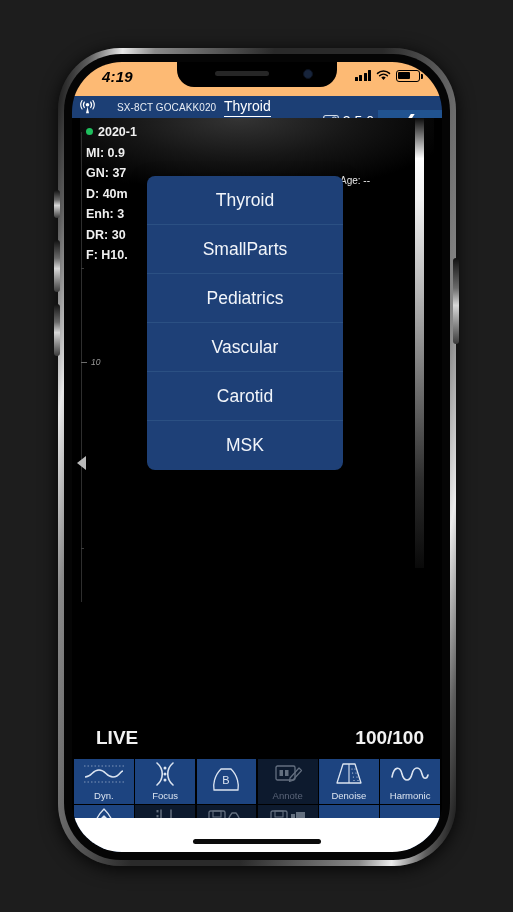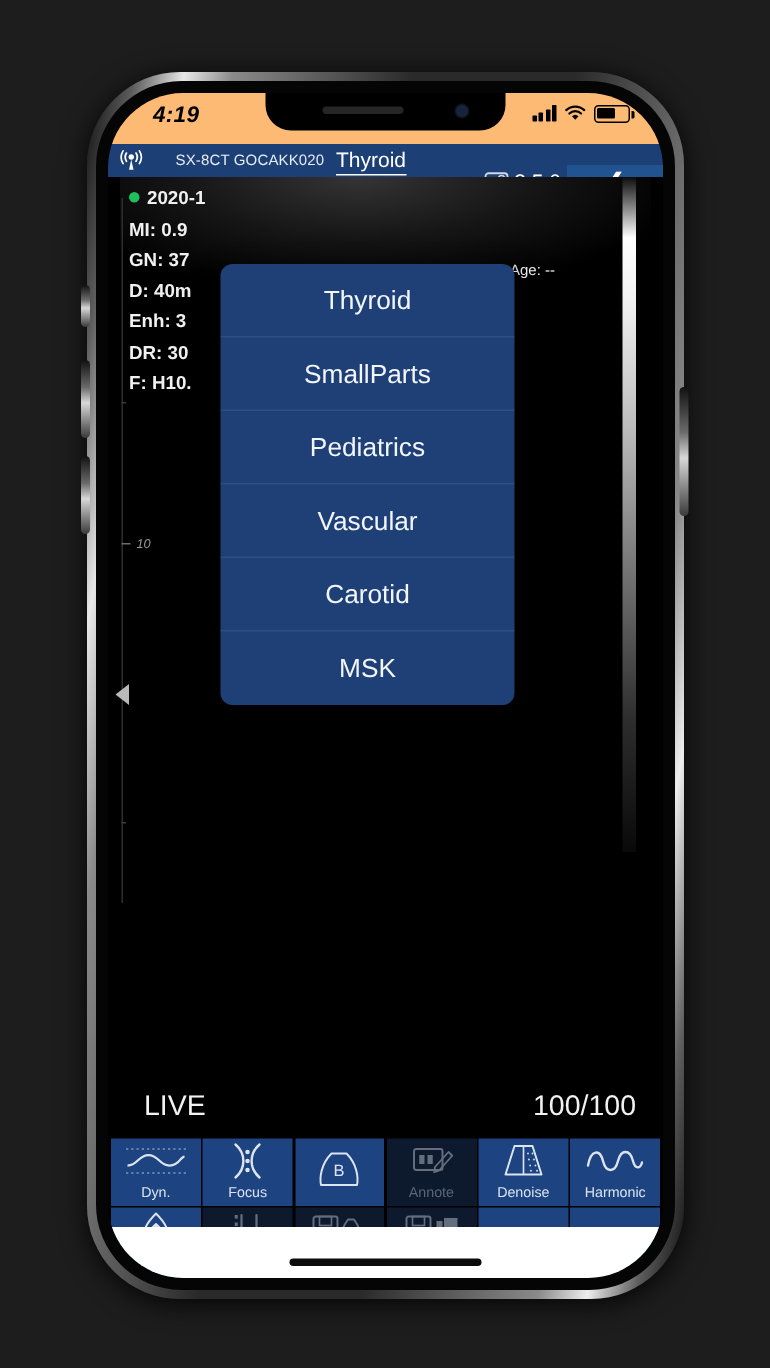--- a/index.html
+++ b/index.html
@@ -219,20 +219,21 @@
     border-bottom: 1px solid #2b5083;
     position: relative;
   }
   .dd-item:last-child { border-bottom: none; }
 
   
   .live-bar {
     position: absolute; left: 0; top: 660px;
     width: 370px; height: 37px;
     background: #000;
+    font-weight: bold;
   }
   .live-txt {
     position: absolute; left: 24px; top: 5px;
     font-size: 19px; color: #f2f2f2;
   }
   .frame-txt {
     position: absolute; right: 18px; top: 5px;
     font-size: 19px; color: #f2f2f2;
   }
 

